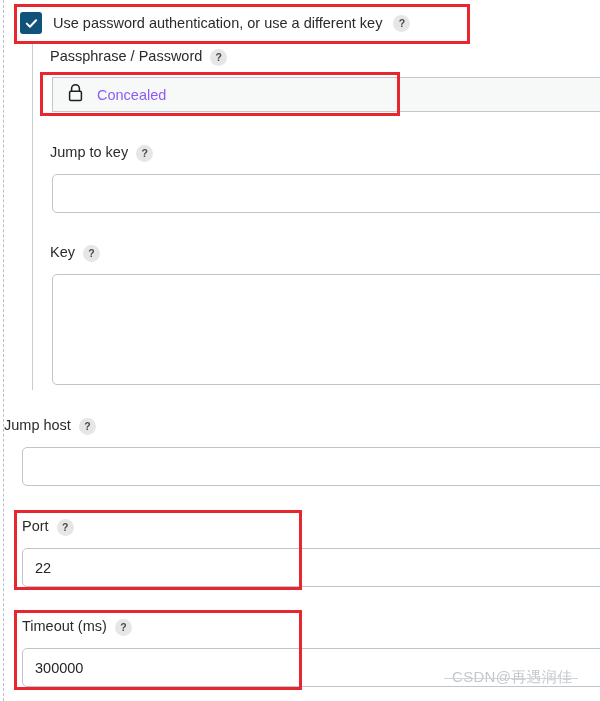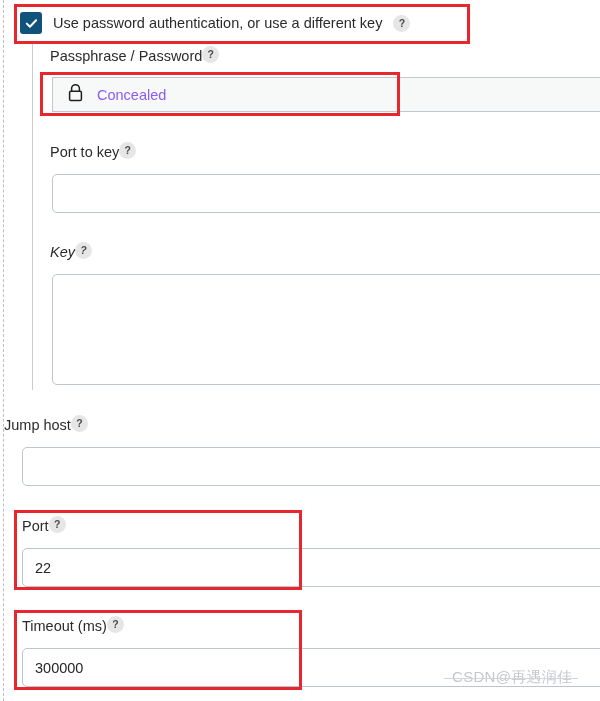--- a/index.html
+++ b/index.html
@@ -39,21 +39,22 @@
     left: 32px;
     top: 42px;
     width: 0;
     height: 348px;
     border-left: 1px solid #c8cdd1;
   }
 
   
   .field-label-row {
     display: flex;
-    align-items: flex-start;
+    align-items: flex-end;
+    gap: 8px;
     height: 20px;
   }
   .field-label {
     font-size: 14.5px;
     line-height: 20px;
     color: #2b2b2b;
     white-space: nowrap;
   }
   .help-badge {
     display: inline-flex;
@@ -158,21 +159,21 @@
   
   .path-label { position: absolute; left: 50px; top: 142px; }
   .path-input {
     position: absolute;
     left: 52px;
     top: 174px;
     width: 570px;
   }
 
   
-  .key-label { position: absolute; left: 50px; top: 242px; font-style: italic; }
+  .key-label { position: absolute; left: 50px; top: 242px; }
   .key-textarea {
     position: absolute;
     left: 52px;
     top: 274px;
     width: 570px;
     height: 111px;
   }
 
   
   .jump-label { position: absolute; left: 4px; top: 415px; }
@@ -265,21 +266,21 @@
     <span>
       <svg width="17" height="19" viewBox="0 0 17 19" aria-hidden="true">
         <path d="M4.6 8.2 V5.6 a3.9 3.9 0 0 1 7.8 0 V8.2" fill="none" stroke="#1f1f1f" stroke-width="1.5" stroke-linecap="round"></path>
         <rect x="2.6" y="8.2" width="11.8" height="9.4" rx="1.3" fill="none" stroke="#1f1f1f" stroke-width="1.5"></rect>
       </svg>
     </span>
     <span class="concealed-text">Concealed</span>
   </div>
 
   <div class="field-label-row path-label">
-    <span class="field-label">Port to key</span>
+    <span class="field-label">Jump to key</span>
     <span class="help-badge">?</span>
   </div>
   <input class="text-input path-input" type="text" value="" style="">
 
   <div class="field-label-row key-label">
     <span class="field-label">Key</span>
     <span class="help-badge">?</span>
   </div>
   <textarea class="text-area key-textarea" style=""></textarea>
 

